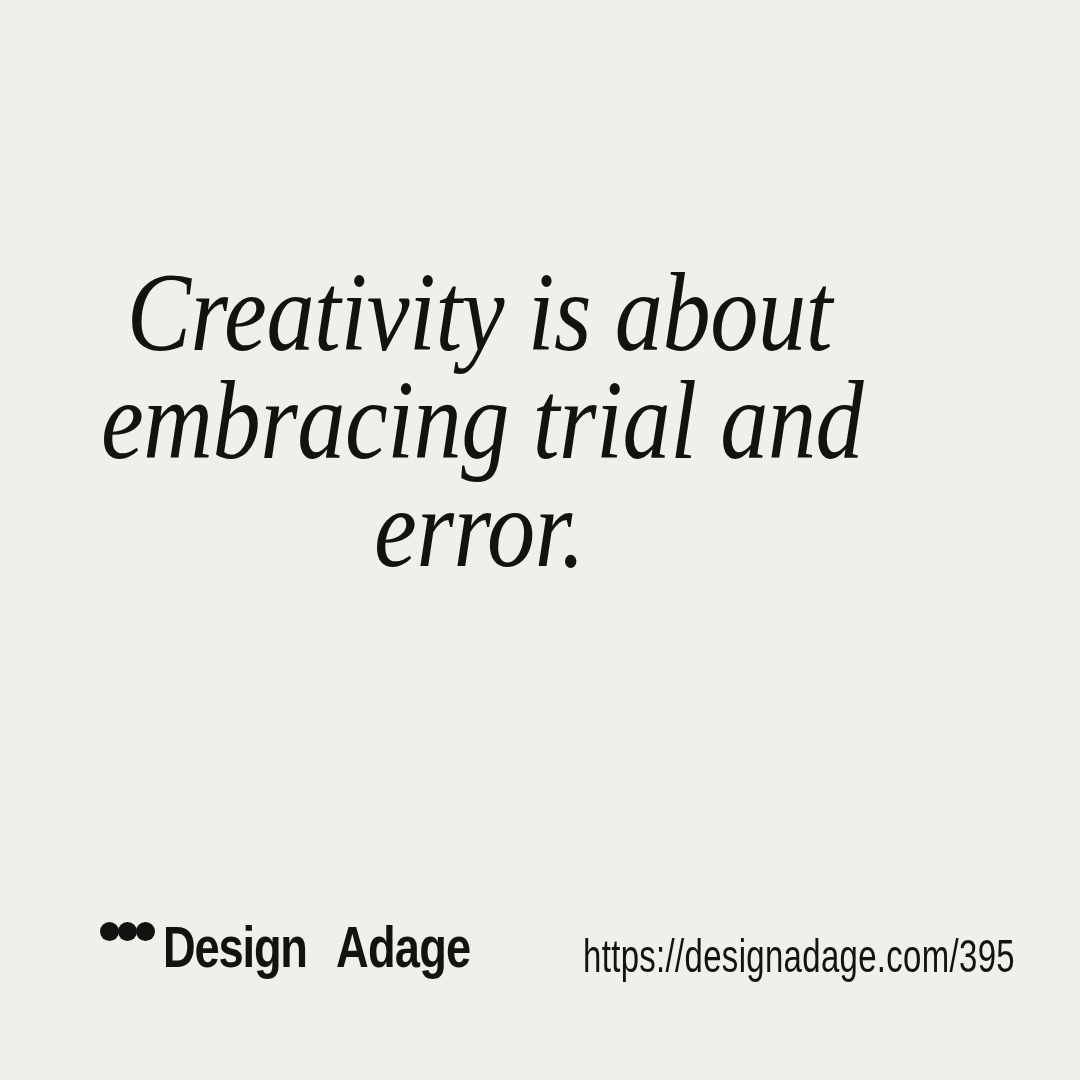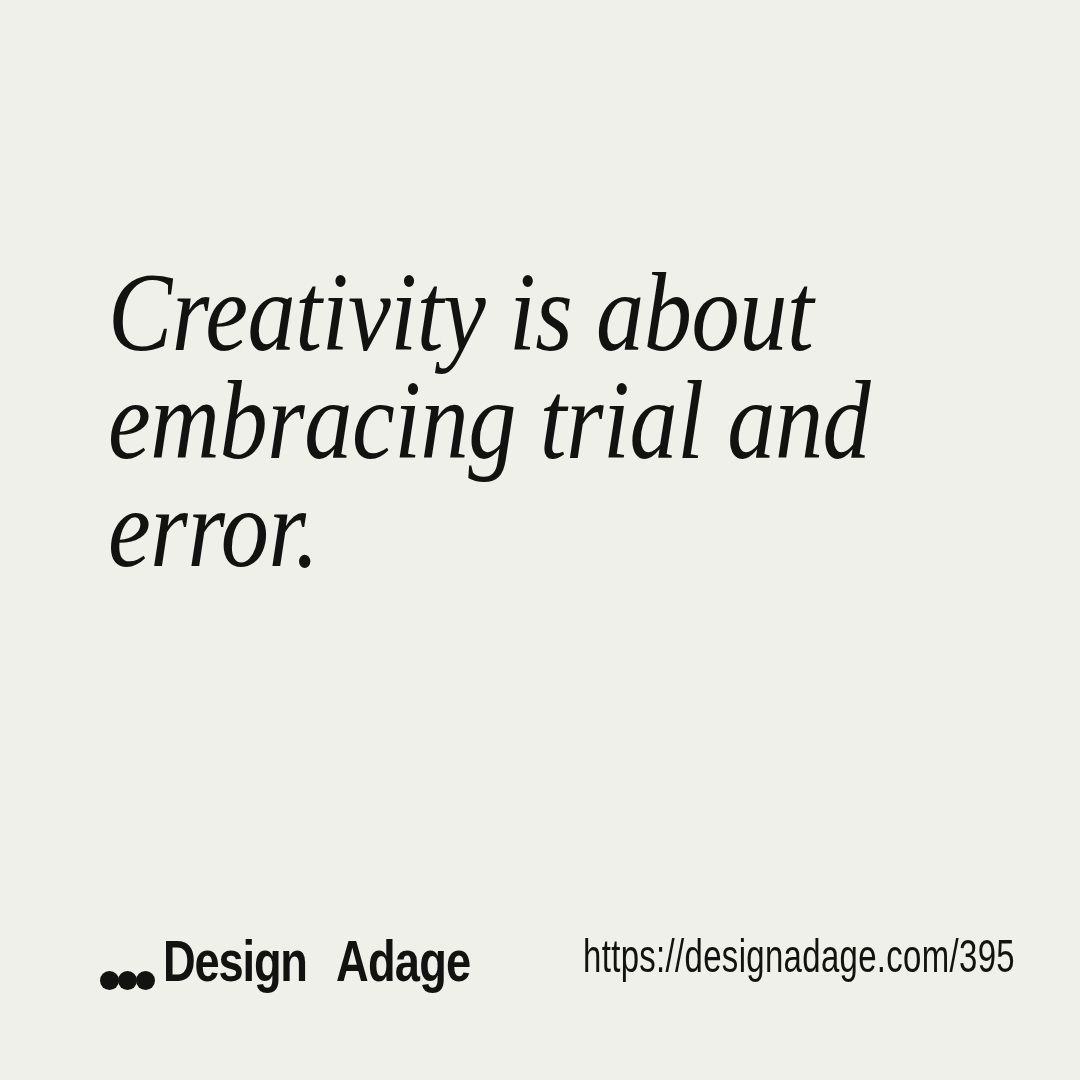--- a/index.html
+++ b/index.html
@@ -19,23 +19,24 @@
     position: relative;
     width: 1080px;
     height: 1080px;
     box-sizing: border-box;
     background: #eef0e9;
   }
 
   
   #quote-block {
     position: absolute;
-    left: 108px;
+    left: 101px;
     top: 258px;
     width: 880px;
+    text-align: center;
   }
 
   .quote-line {
     font-family: "Liberation Serif", "DejaVu Serif", serif;
     font-style: italic;
     font-weight: 400;
     font-size: 112px;
     line-height: 108px;
     letter-spacing: -0.5px;
     color: #121210;
@@ -75,21 +76,21 @@
     right: 0;
     top: 918px;
     height: 80px;
   }
 
   #logo {
     position: absolute;
     left: 100px;
     top: 0;
     display: flex;
-    align-items: flex-end;
+    align-items: flex-start;
     height: 72px;
   }
 
   #logo-dots {
     display: flex;
     align-items: center;
     margin-right: 9px;
     margin-top: 4px;
   }
 

